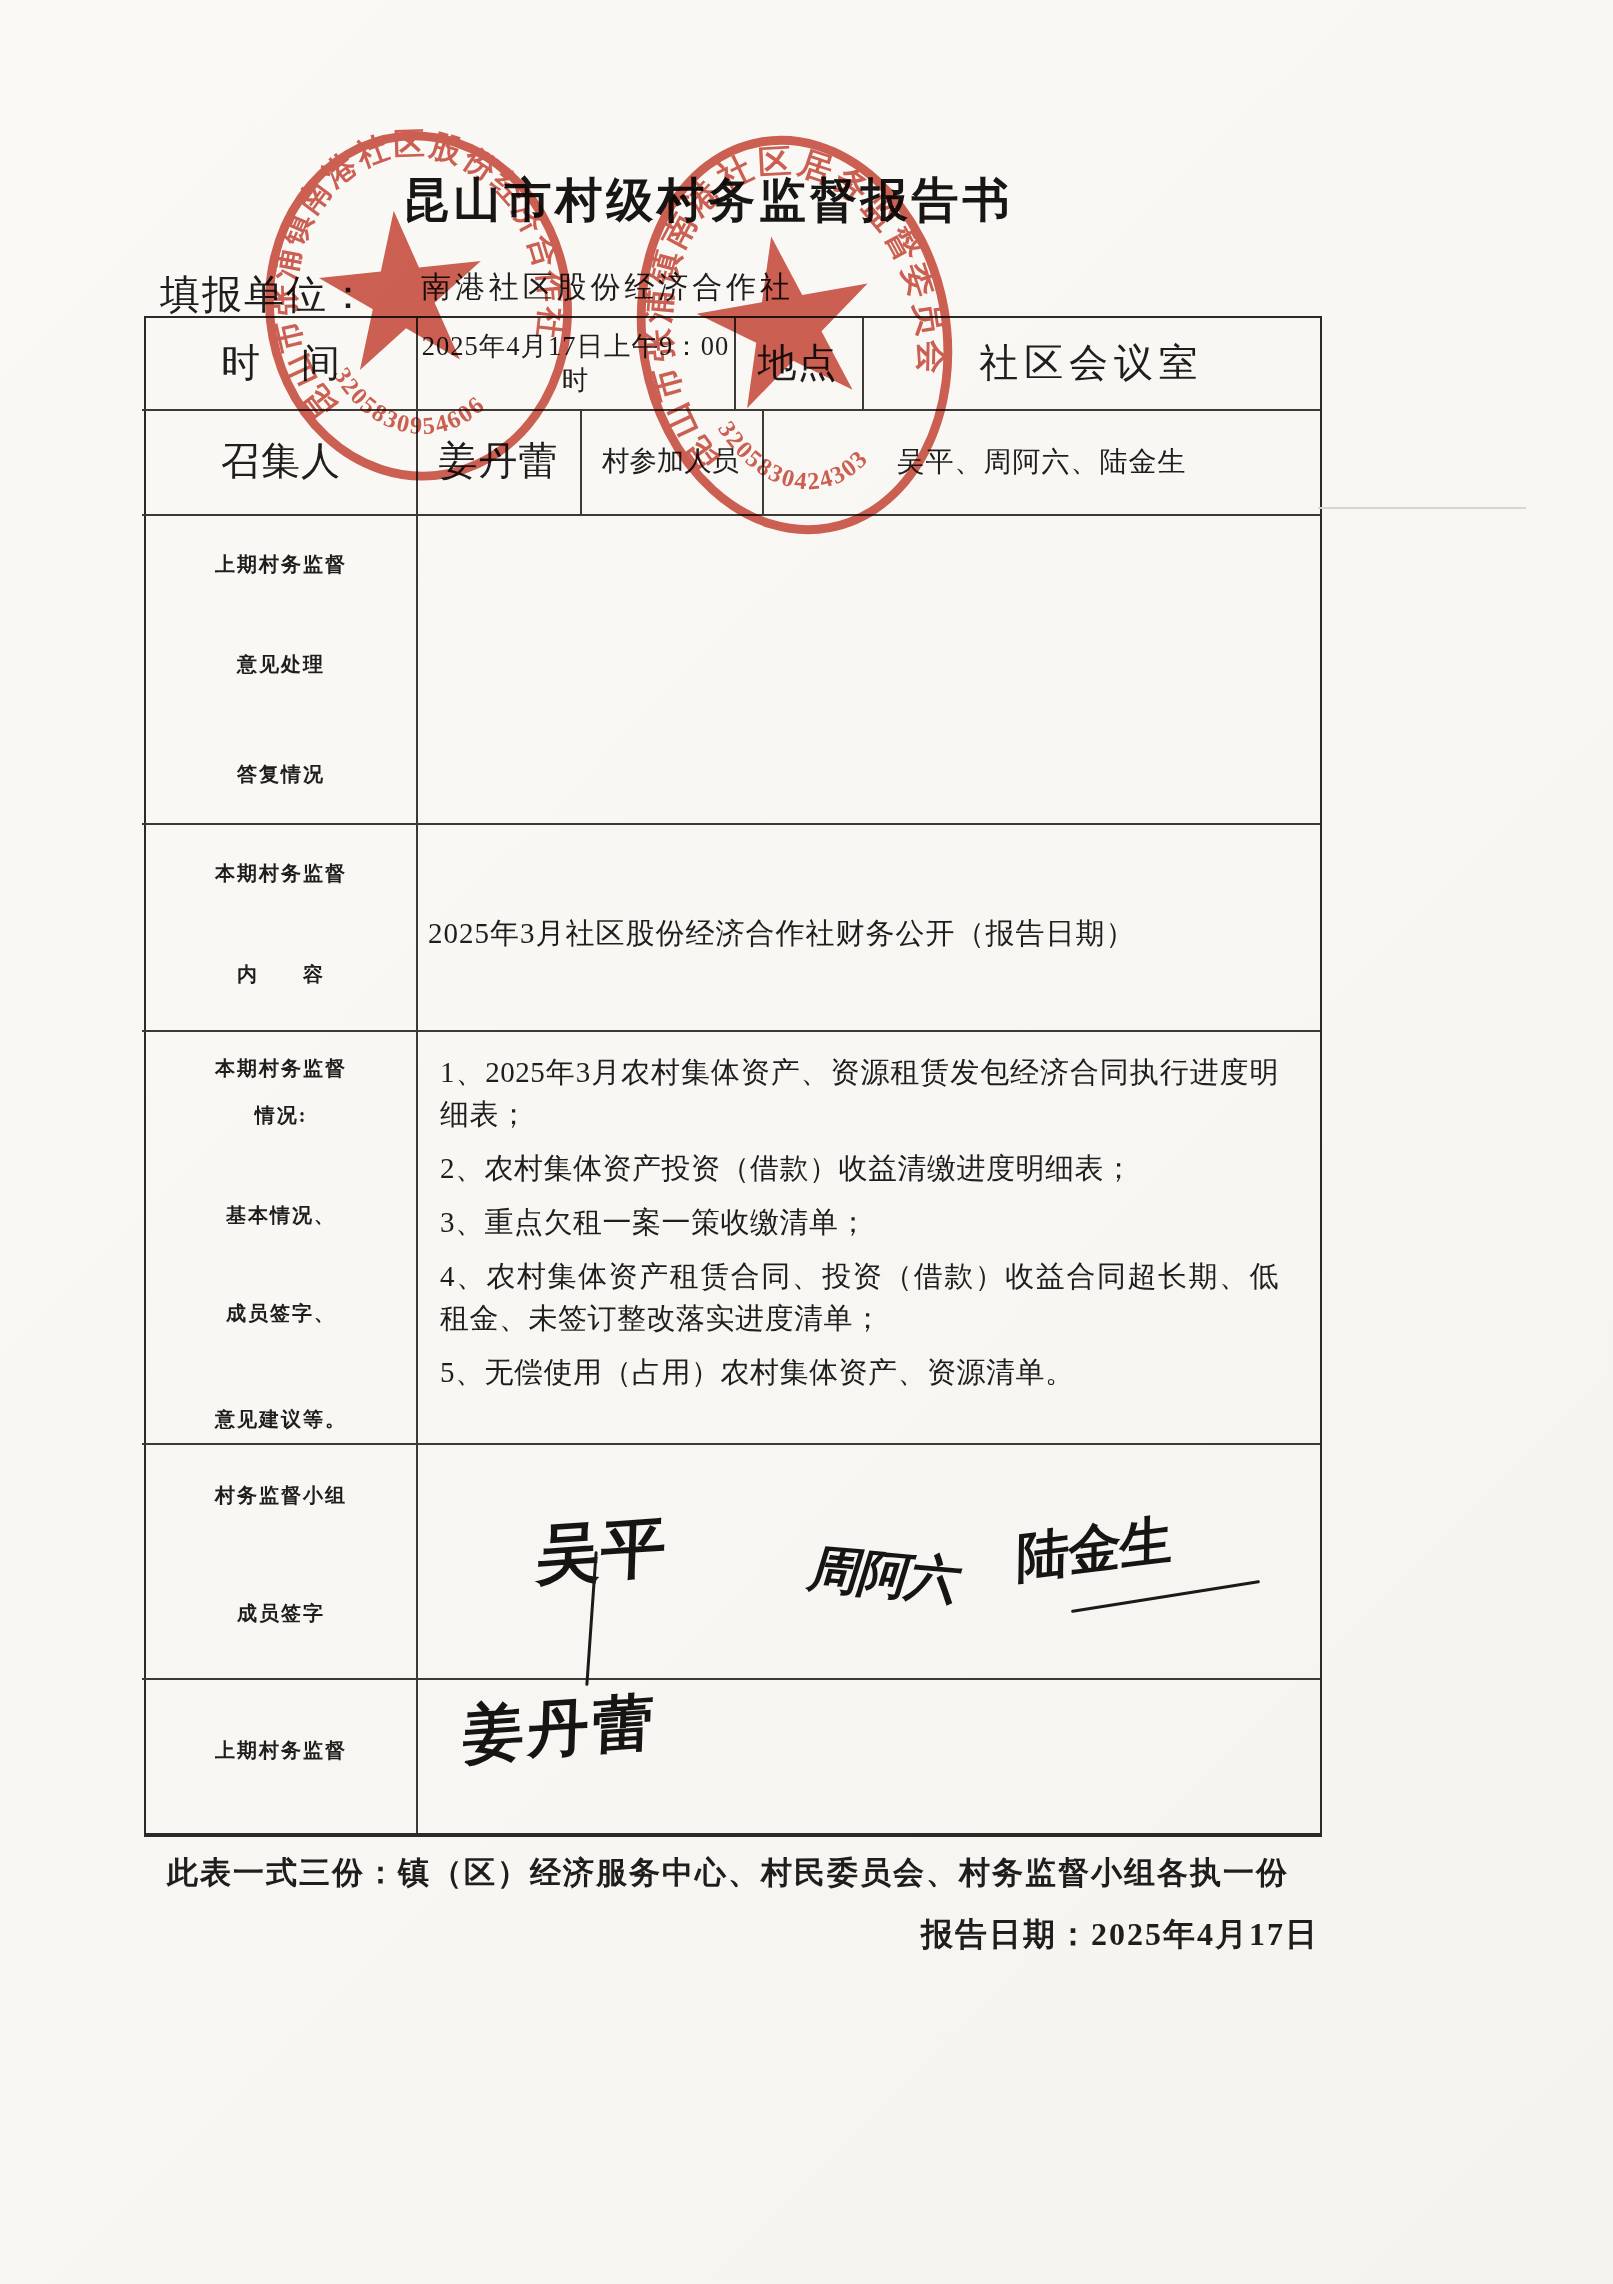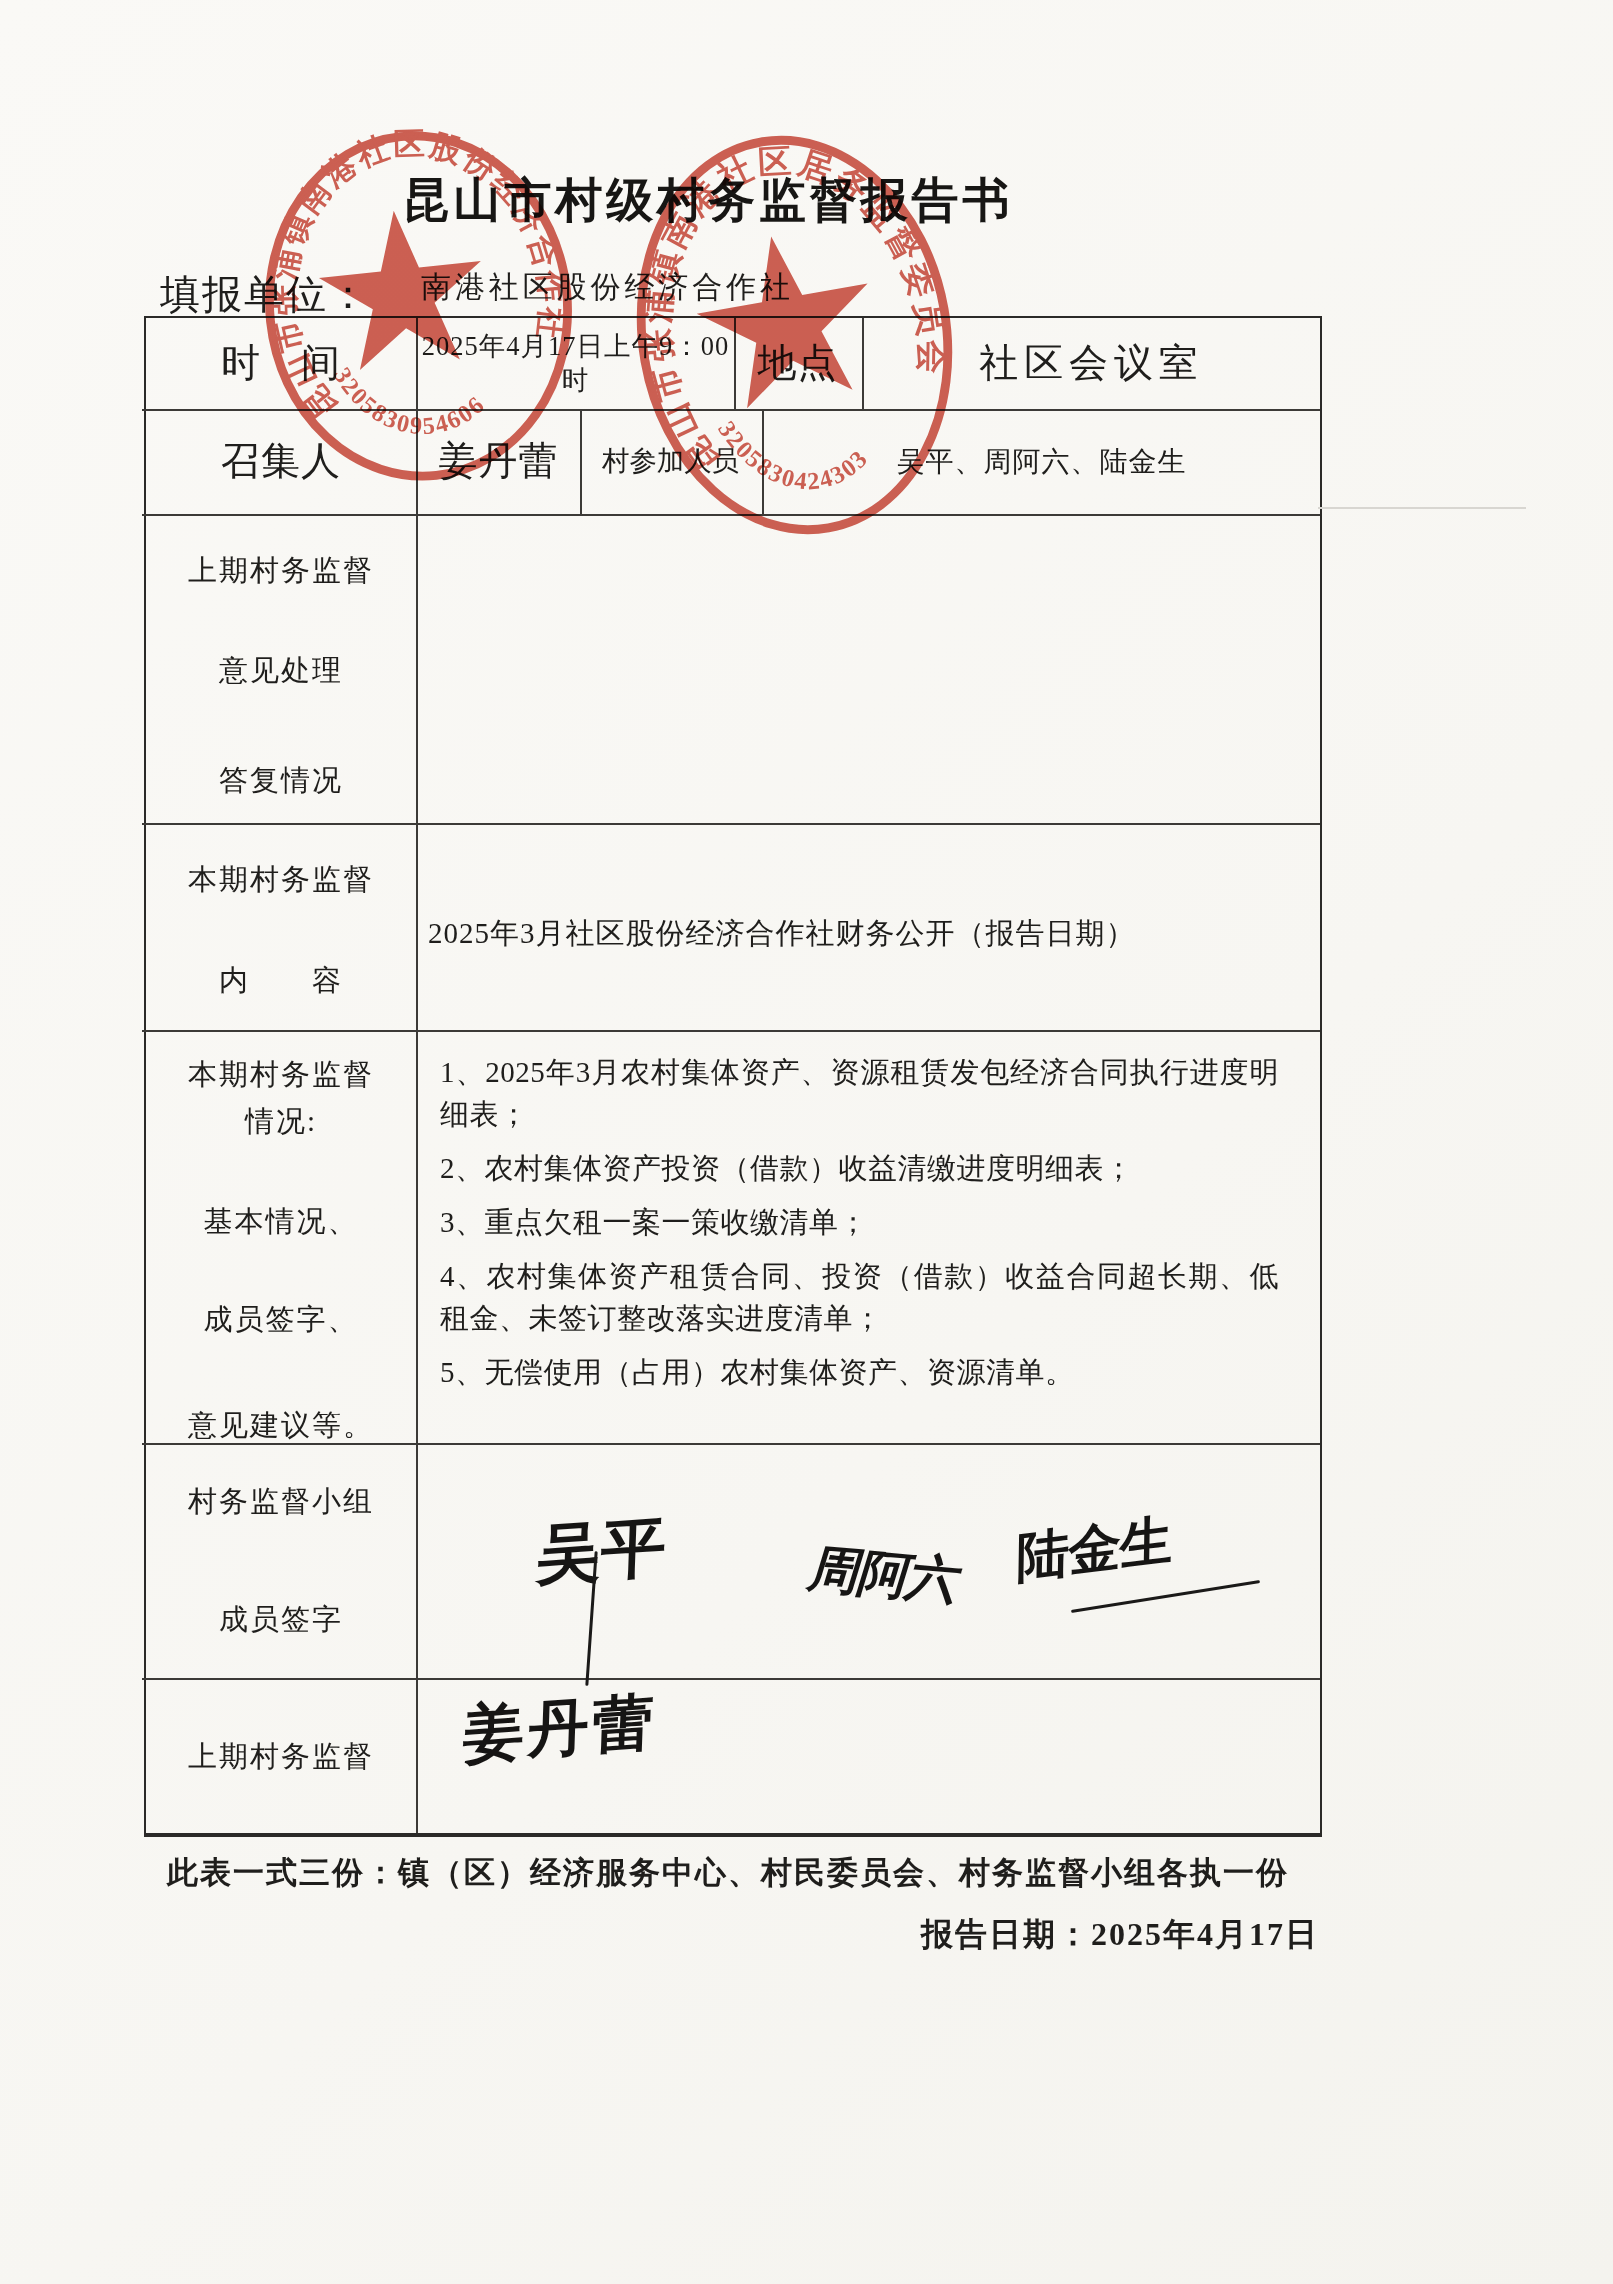--- a/index.html
+++ b/index.html
@@ -18,21 +18,21 @@
   .sheet{
     position:absolute;left:144px;top:316px;width:1174px;height:1515px;
     border:2.9px solid #2b2a28;border-bottom-width:4.9px;box-sizing:content-box;
   }
   .hline{position:absolute;left:-3.9px;width:calc(100% + 3.9px);height:2px;background:#3c3a37;}
   .vline{position:absolute;width:2px;background:#3c3a37;}
   .cell{
     position:absolute;display:flex;align-items:center;justify-content:center;
     font-size:39px;letter-spacing:1px;text-align:center;line-height:1.25;
   }
-  .lbl-line{position:absolute;width:270px;text-align:center;font-size:29px;letter-spacing:2px;height:37px;}
+  .lbl-line{position:absolute;width:270px;text-align:center;font-size:20px;letter-spacing:2px;height:37px;font-weight:bold;}
   .content-text{position:absolute;font-size:29px;letter-spacing:1px;}
   .list-block{position:absolute;font-size:29px;line-height:42px;letter-spacing:0.5px;text-align:justify;}
   .list-item{margin:12px;}
 
   
   .stamp{position:absolute;color:#c43a2a;opacity:.8;mix-blend-mode:multiply;z-index:6;}
   .stamp text{fill:currentColor;font-family:"Liberation Serif","DejaVu Serif",serif;font-weight:600;}
 
   
   .sig{

